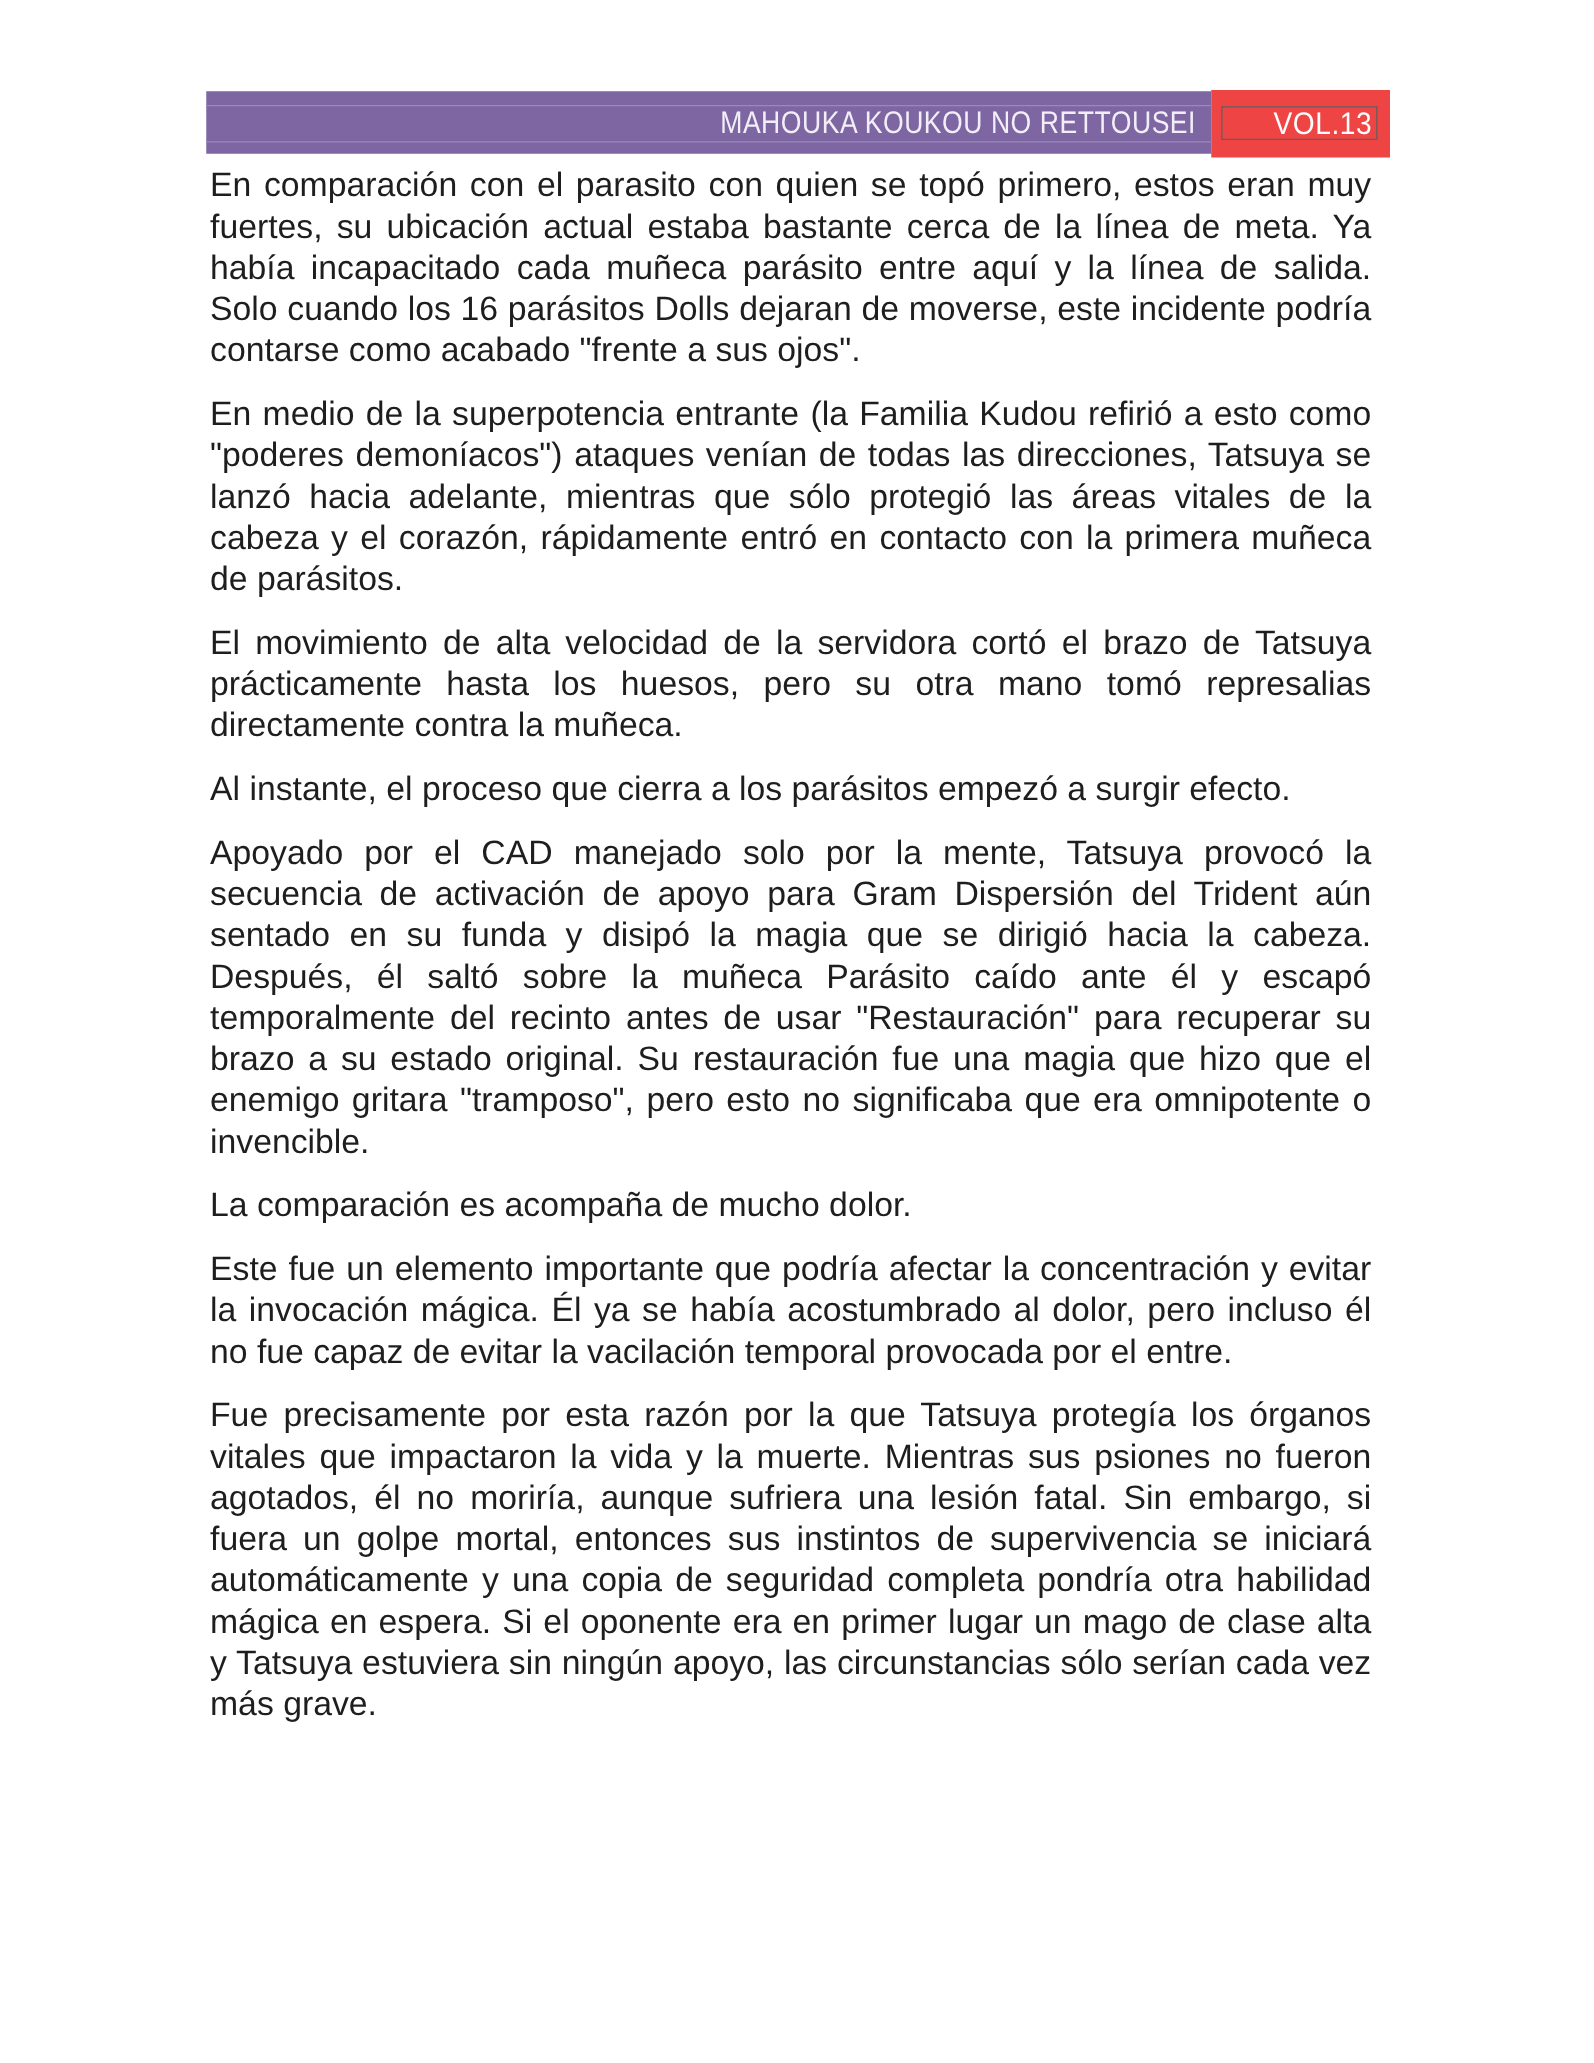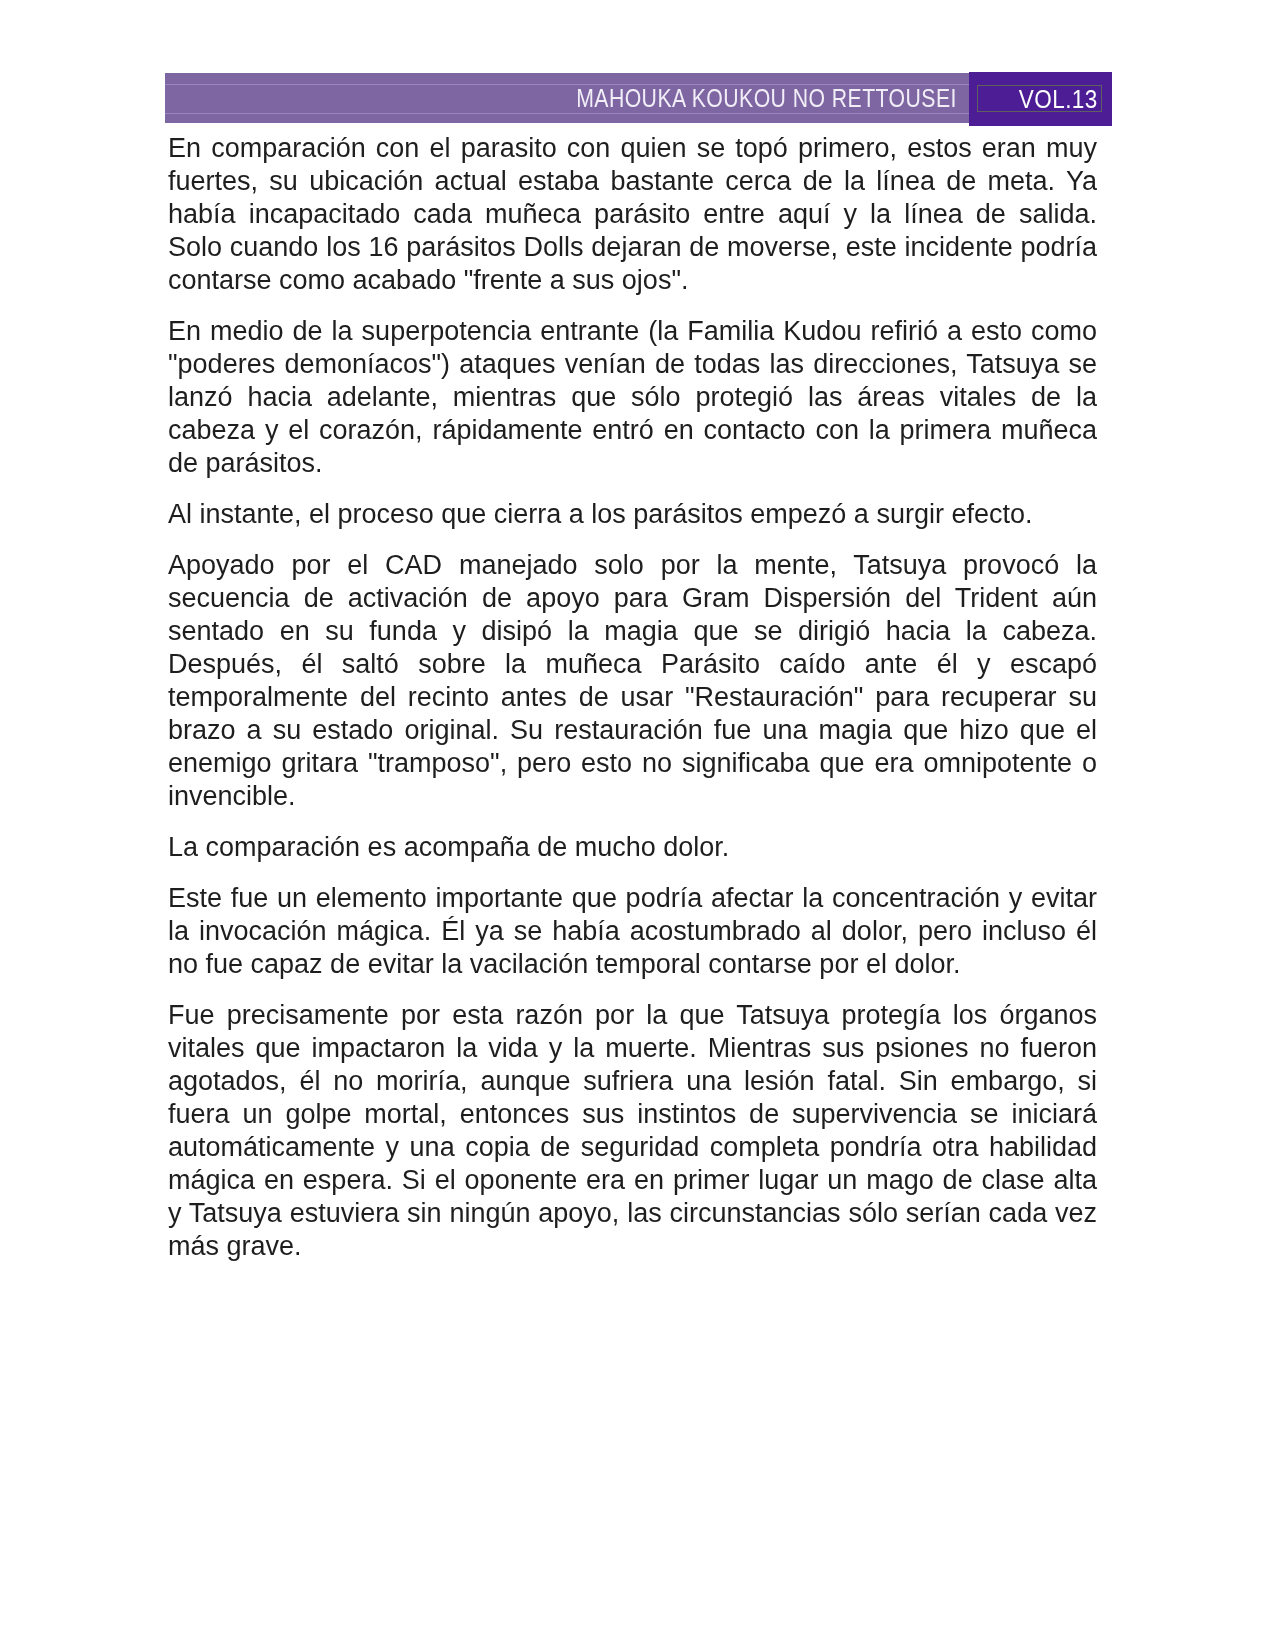--- a/index.html
+++ b/index.html
@@ -52,21 +52,21 @@
     white-space: nowrap;
     transform: scaleX(0.85);
     transform-origin: right center;
   }
   .header-black {
     position: absolute;
     left: 804px;
     top: 0;
     width: 143px;
     height: 54px;
-    background: #4c1d95;
+    background: #ef4444;
     text-align: right;
   }
   .header-black .inner-frame {
     position: absolute;
     left: 8px;
     right: 10px;
     top: 13px;
     bottom: 14px;
     border: 1px solid #5f5f5f;
   }
@@ -109,18 +109,19 @@
   </div>
   <div class="header-black">
     <div class="inner-frame"></div>
     <div class="volume-label">VOL.13</div>
   </div>
 </div>
 
 <div class="content">
   <p>En comparación con el parasito con quien se topó primero, estos eran muy fuertes, su ubicación actual estaba bastante cerca de la línea de meta. Ya había incapacitado cada muñeca parásito entre aquí y la línea de salida. Solo cuando los 16 parásitos Dolls dejaran de moverse, este incidente podría contarse como acabado "frente a sus ojos".</p>
   <p>En medio de la superpotencia entrante (la Familia Kudou refirió a esto como "poderes demoníacos") ataques venían de todas las direcciones, Tatsuya se lanzó hacia adelante, mientras que sólo protegió las áreas vitales de la cabeza y el corazón, rápidamente entró en contacto con la primera muñeca de parásitos.</p>
+  <p>El movimiento de alta velocidad de la servidora cortó el brazo de Tatsuya prácticamente hasta los huesos, pero su otra mano tomó represalias directamente contra la muñeca.</p>
   <p>Al instante, el proceso que cierra a los parásitos empezó a surgir efecto.</p>
   <p>Apoyado por el CAD manejado solo por la mente, Tatsuya provocó la secuencia de activación de apoyo para Gram Dispersión del Trident aún sentado en su funda y disipó la magia que se dirigió hacia la cabeza. Después, él saltó sobre la muñeca Parásito caído ante él y escapó temporalmente del recinto antes de usar "Restauración" para recuperar su brazo a su estado original. Su restauración fue una magia que hizo que el enemigo gritara "tramposo", pero esto no significaba que era omnipotente o invencible.</p>
   <p>La comparación es acompaña de mucho dolor.</p>
-  <p>Este fue un elemento importante que podría afectar la concentración y evitar la invocación mágica. Él ya se había acostumbrado al dolor, pero incluso él no fue capaz de evitar la vacilación temporal contarse por el dolor.</p>
+  <p>Este fue un elemento importante que podría afectar la concentración y evitar la invocación mágica. Él ya se había acostumbrado al dolor, pero incluso él no fue capaz de evitar la vacilación temporal provocada por el entre.</p>
   <p>Fue precisamente por esta razón por la que Tatsuya protegía los órganos vitales que impactaron la vida y la muerte. Mientras sus psiones no fueron agotados, él no moriría, aunque sufriera una lesión fatal. Sin embargo, si fuera un golpe mortal, entonces sus instintos de supervivencia se iniciará automáticamente y una copia de seguridad completa pondría otra habilidad mágica en espera. Si el oponente era en primer lugar un mago de clase alta y Tatsuya estuviera sin ningún apoyo, las circunstancias sólo serían cada vez más grave.</p>
 </div>
 
 </body></html>

